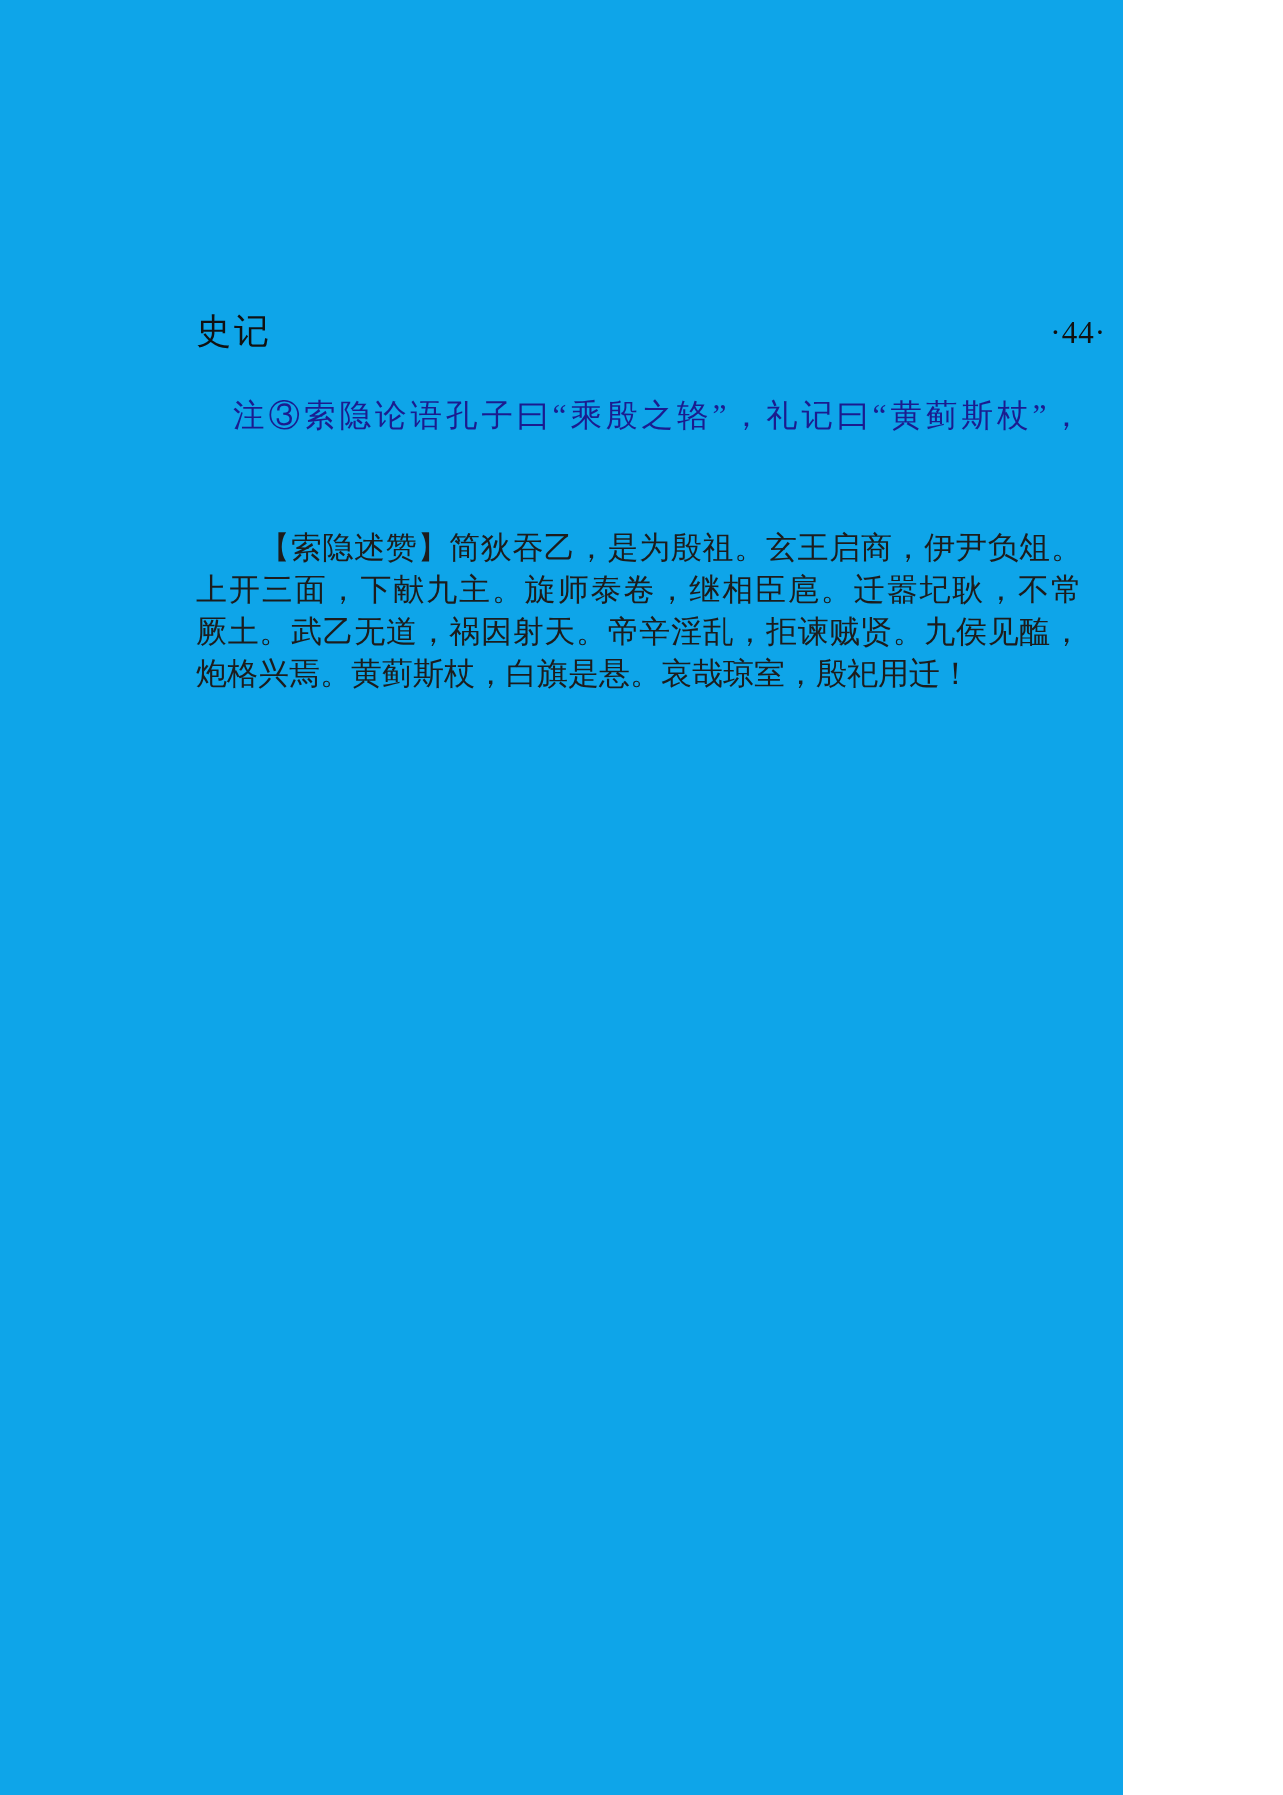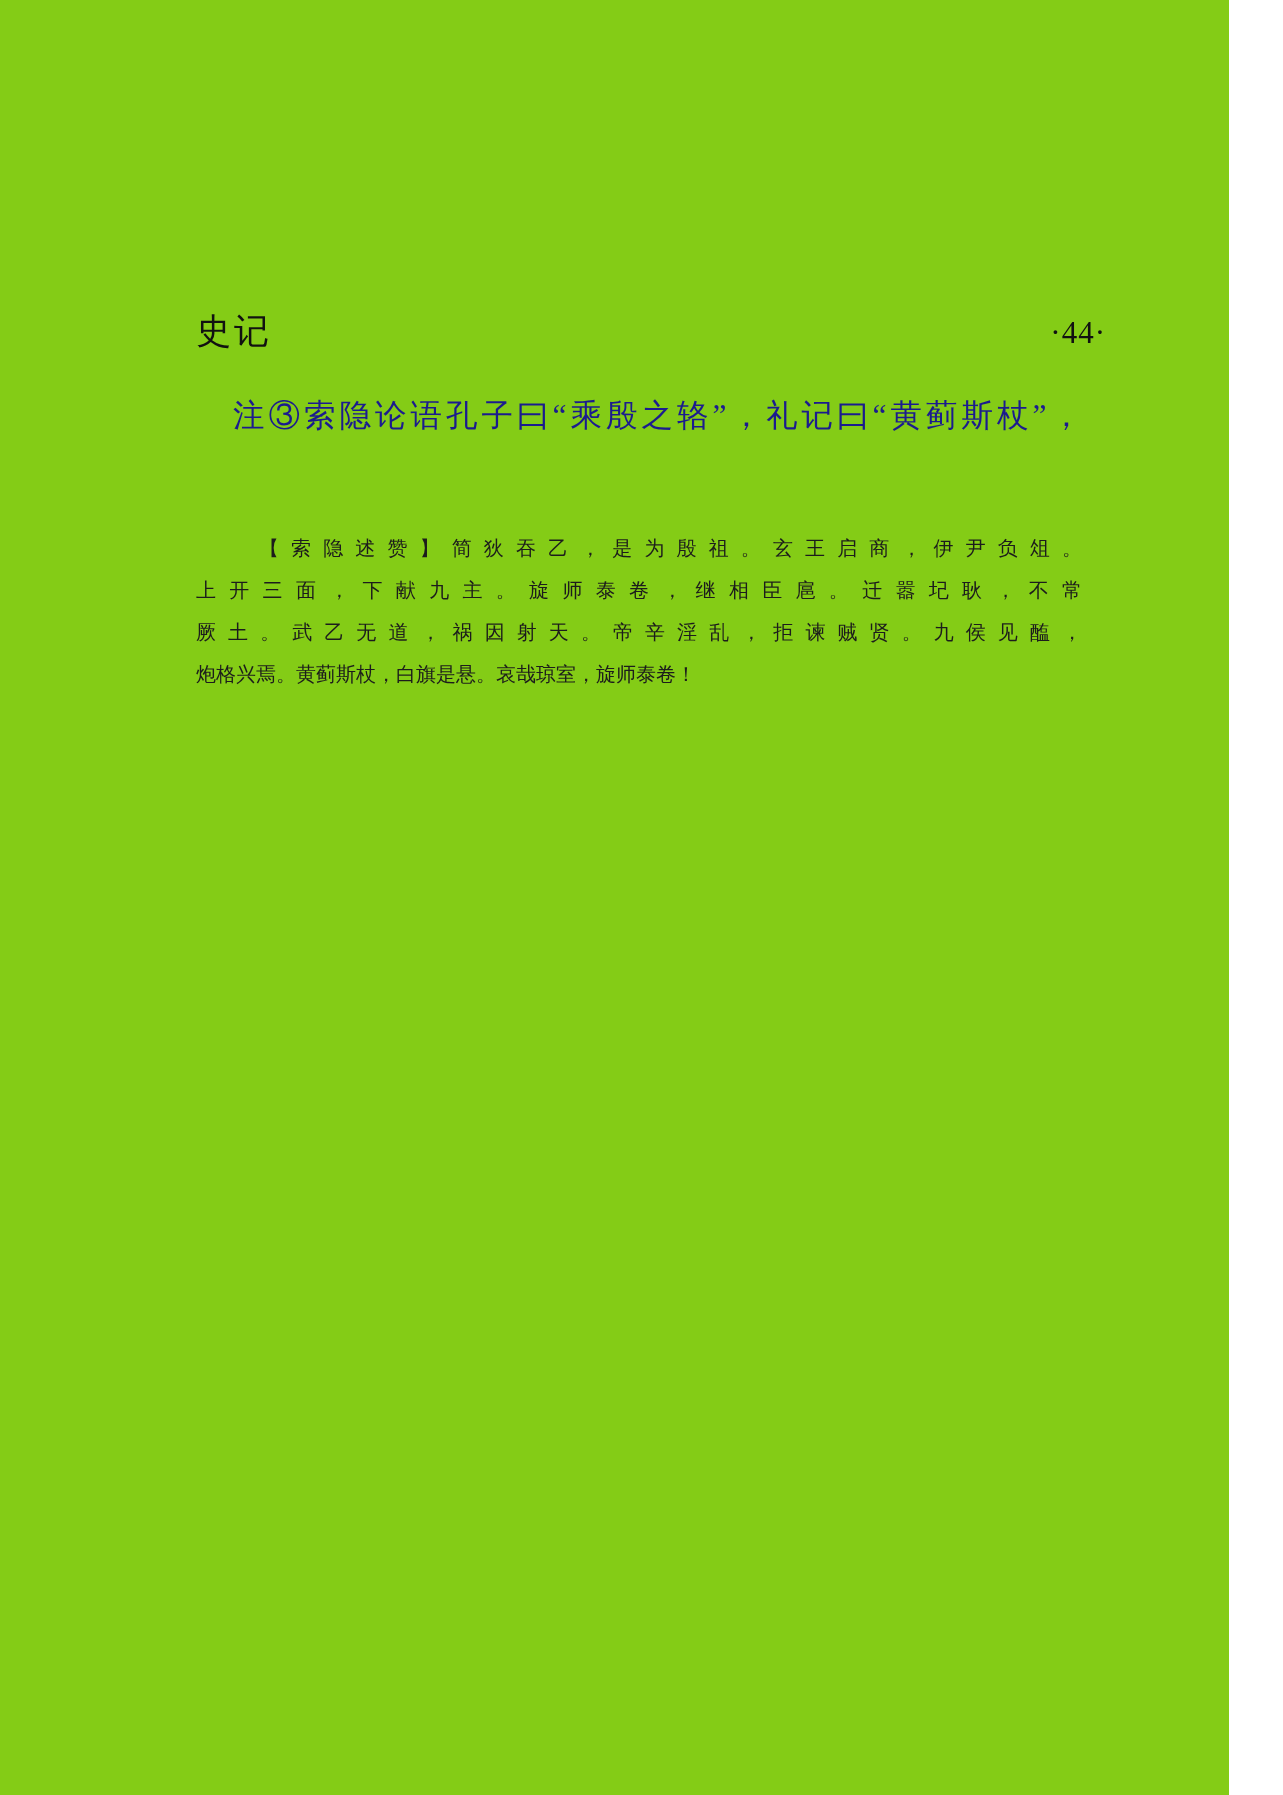--- a/index.html
+++ b/index.html
@@ -12,23 +12,23 @@
   }
   body {
     font-family: "Liberation Serif", serif;
     width: 1283px;
     height: 1795px;
     position: relative;
   }
   .page {
     position: absolute;
     top: 0; left: 0;
-    width: 1229px;
+    width: 1123px;
     height: 1795px;
-    background: #84cc16;
+    background: #0ea5e9;
     overflow: hidden;
   }
   .header {
     position: absolute;
     top: 308px;
     left: 196px;
     width: 910px;
     display: flex;
     justify-content: space-between;
     align-items: baseline;
@@ -52,21 +52,21 @@
     color: var(--note-color);
     font-size: 31.5px;
     line-height: 47px;
   }
   .body-para {
     position: absolute;
     top: 527px;
     left: 196px;
     width: 886px;
     color: var(--body-color);
-    font-size: 20px;
+    font-size: 31px;
     line-height: 42px;
   }
   .line {
     white-space: normal;
   }
   .line.just {
     text-align: justify;
     text-align-last: justify;
     text-justify: inter-character;
   }
@@ -84,16 +84,16 @@
   </div>
 
   <div class="note-para">
     <div class="line just indent-note">注③索隐论语孔子曰“乘殷之辂”，礼记曰“黄蓟斯杖”，</div>
   </div>
 
   <div class="body-para">
     <div class="line just indent-body">【索隐述赞】简狄吞乙，是为殷祖。玄王启商，伊尹负俎。</div>
     <div class="line just">上开三面，下献九主。旋师泰卷，继相臣扈。迁嚣圮耿，不常</div>
     <div class="line just">厥土。武乙无道，祸因射天。帝辛淫乱，拒谏贼贤。九侯见醢，</div>
-    <div class="line">炮格兴焉。黄蓟斯杖，白旗是悬。哀哉琼室，旋师泰卷！</div>
+    <div class="line">炮格兴焉。黄蓟斯杖，白旗是悬。哀哉琼室，殷祀用迁！</div>
   </div>
 
 </div>
 
 </body></html>

